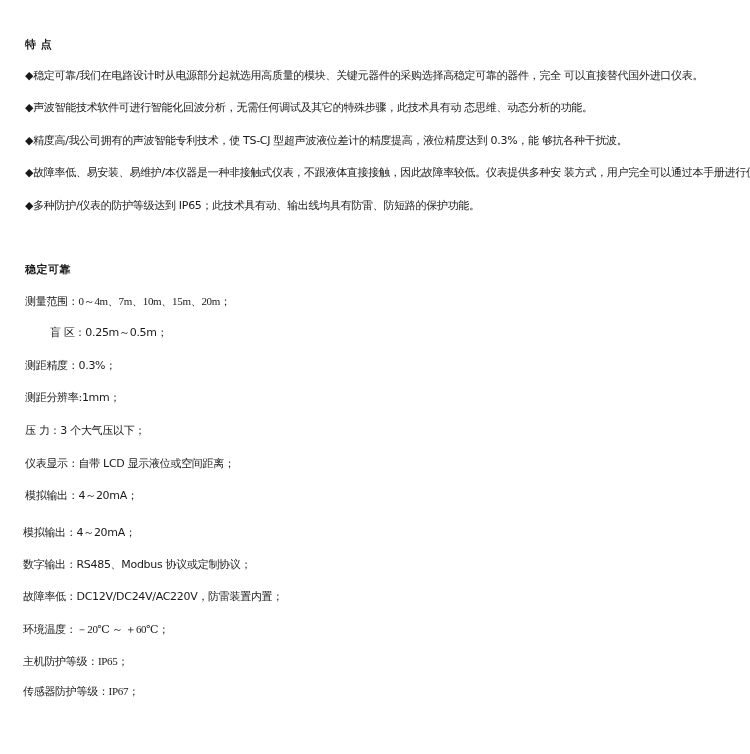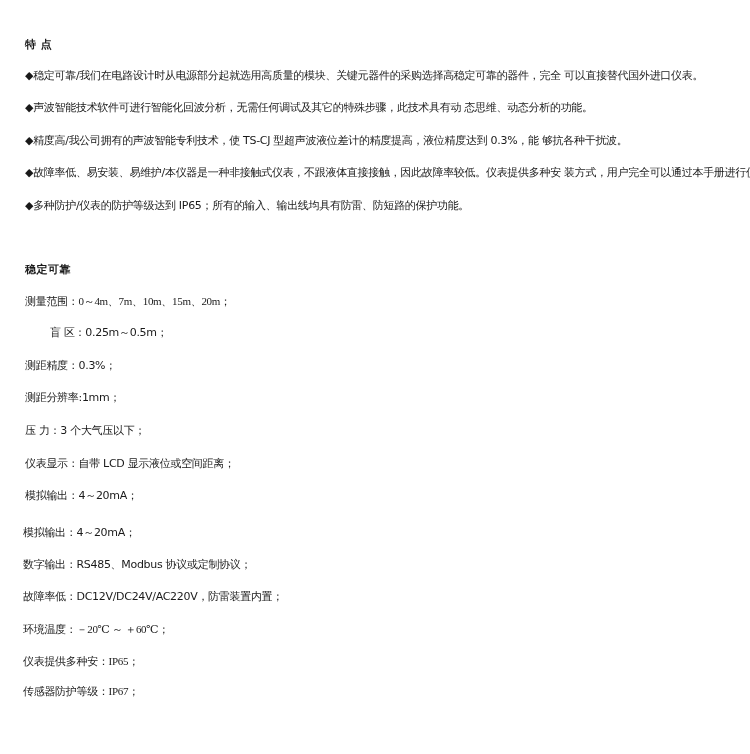--- a/index.html
+++ b/index.html
@@ -37,30 +37,30 @@
 </head>
 <body>
 
 <div>
   <div class="line heading" style="top:38px;">特 点</div>
 
   <div class="line" style="top:69px;">◆稳定可靠/我们在电路设计时从电源部分起就选用高质量的模块、关键元器件的采购选择高稳定可靠的器件，完全  可以直接替代国外进口仪表。</div>
   <div class="line" style="top:101px;">◆声波智能技术软件可进行智能化回波分析，无需任何调试及其它的特殊步骤，此技术具有动  态思维、动态分析的功能。</div>
   <div class="line" style="top:134px;">◆精度高/我公司拥有的声波智能专利技术，使  TS-CJ 型超声波液位差计的精度提高，液位精度达到  0.3%，能  够抗各种干扰波。</div>
   <div class="line" style="top:166px;">◆故障率低、易安装、易维护/本仪器是一种非接触式仪表，不跟液体直接接触，因此故障率较低。仪表提供多种安  装方式，用户完全可以通过本手册进行仪表标定。</div>
-  <div class="line" style="top:199px;">◆多种防护/仪表的防护等级达到  IP65；所有的输入、输出线均具有防雷、防短路的保护功能。</div>
+  <div class="line" style="top:199px;">◆多种防护/仪表的防护等级达到  IP65；此技术具有动、输出线均具有防雷、防短路的保护功能。</div>
 
   <div class="line heading" style="top:263px;">稳定可靠</div>
 
   <div class="line serif" style="top:294px;">测量范围：0～4m、7m、10m、15m、20m；</div>
   <div class="line" style="top:326px;margin-left:25px;">盲  区：0.25m～0.5m；</div>
   <div class="line" style="top:359px;">测距精度：0.3%；</div>
   <div class="line" style="top:391px;">测距分辨率:1mm；</div>
   <div class="line" style="top:424px;">压  力：3 个大气压以下；</div>
   <div class="line" style="top:457px;">仪表显示：自带  LCD 显示液位或空间距离；</div>
   <div class="line" style="top:489px;">模拟输出：4～20mA；</div>
   <div class="line shift" style="top:526px;">模拟输出：4～20mA；</div>
   <div class="line shift" style="top:558px;">数字输出：RS485、Modbus 协议或定制协议；</div>
   <div class="line shift" style="top:590px;">故障率低：DC12V/DC24V/AC220V，防雷装置内置；</div>
   <div class="line shift serif" style="top:622px;">环境温度：－20℃  ～  ＋60℃；</div>
-  <div class="line shift serif" style="top:654px;">仪表提供多种安：IP65；</div>
+  <div class="line shift serif" style="top:654px;">主机防护等级：IP65；</div>
   <div class="line shift serif" style="top:684px;">传感器防护等级：IP67；</div>
 </div>
 
 </body></html>

